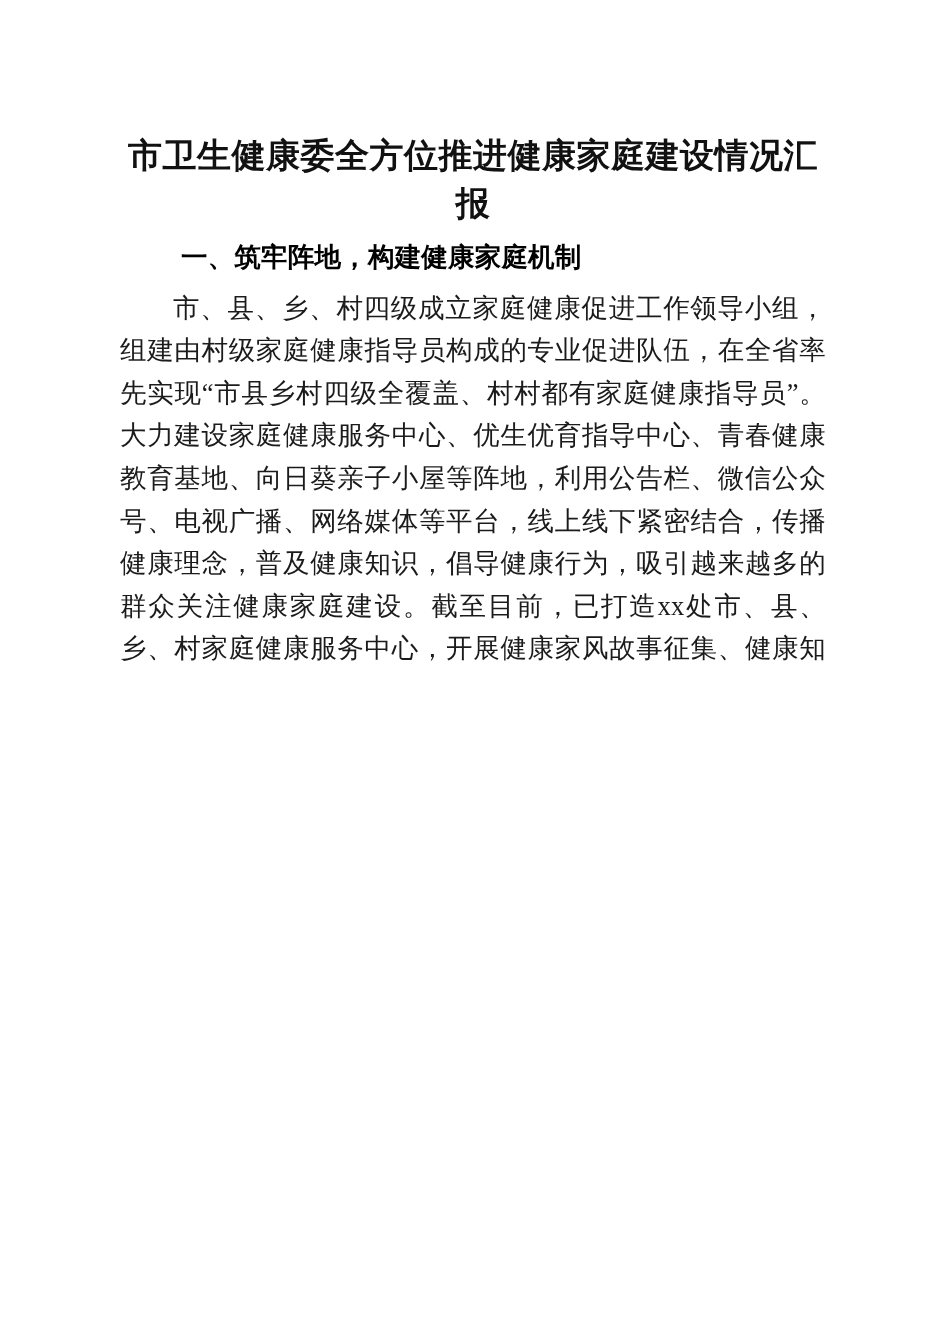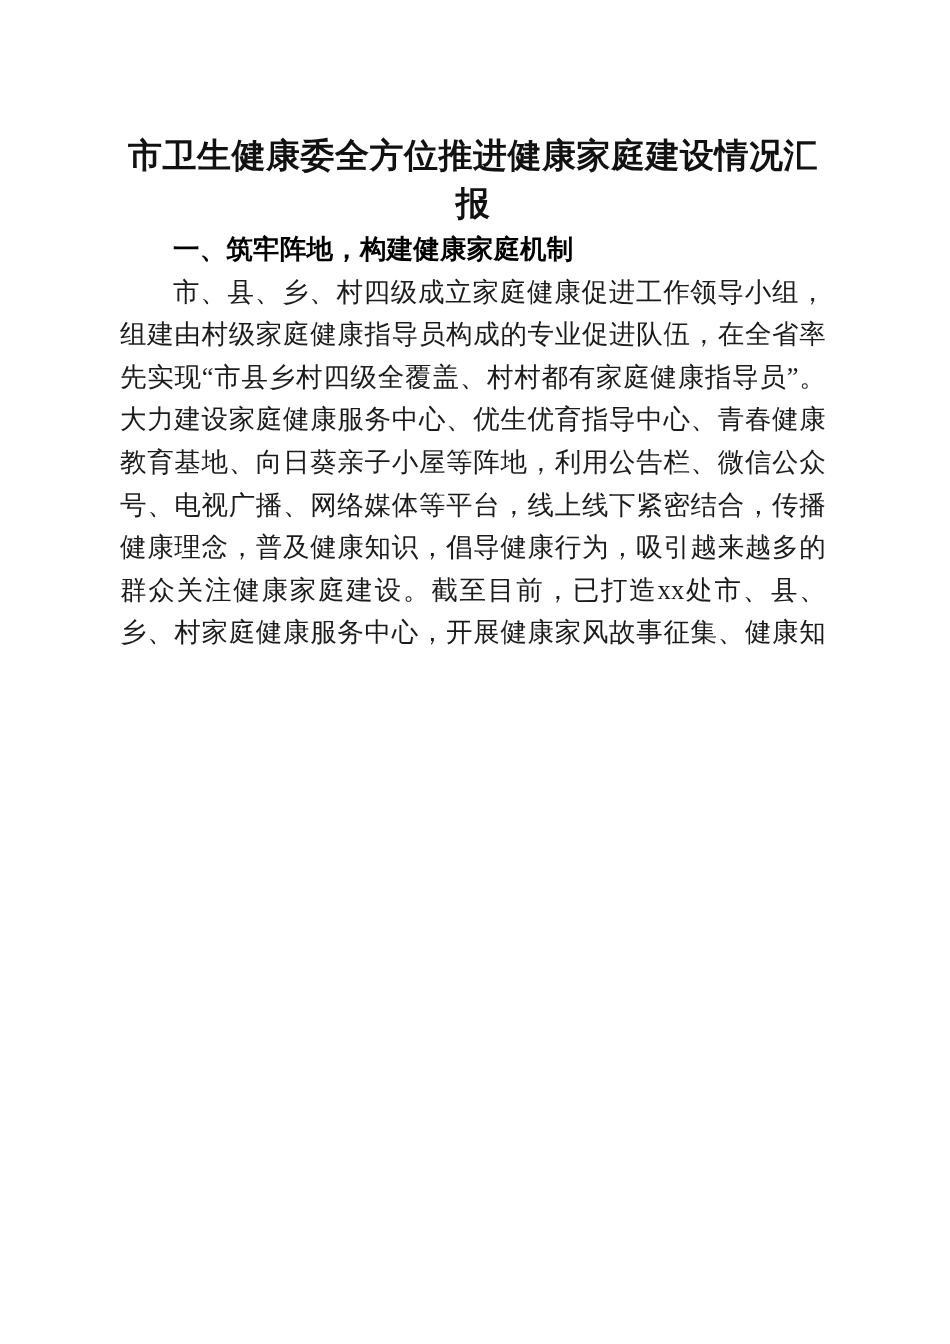--- a/index.html
+++ b/index.html
@@ -51,21 +51,21 @@
   }
   .para-first {
     margin-top: 46px;
   }
   .section-heading {
     font-family: "Liberation Sans", "DejaVu Sans", sans-serif;
     font-weight: bold;
     font-size: 26.5px;
     line-height: 42.6px;
     text-indent: 53px;
-    margin: 0;
+    margin: 8px;
     color: #000000;
     letter-spacing: 0.2px;
   }
   .para-clipped {
     max-height: 384px;
     overflow: hidden;
   }
 </style>
 </head>
 <body>

